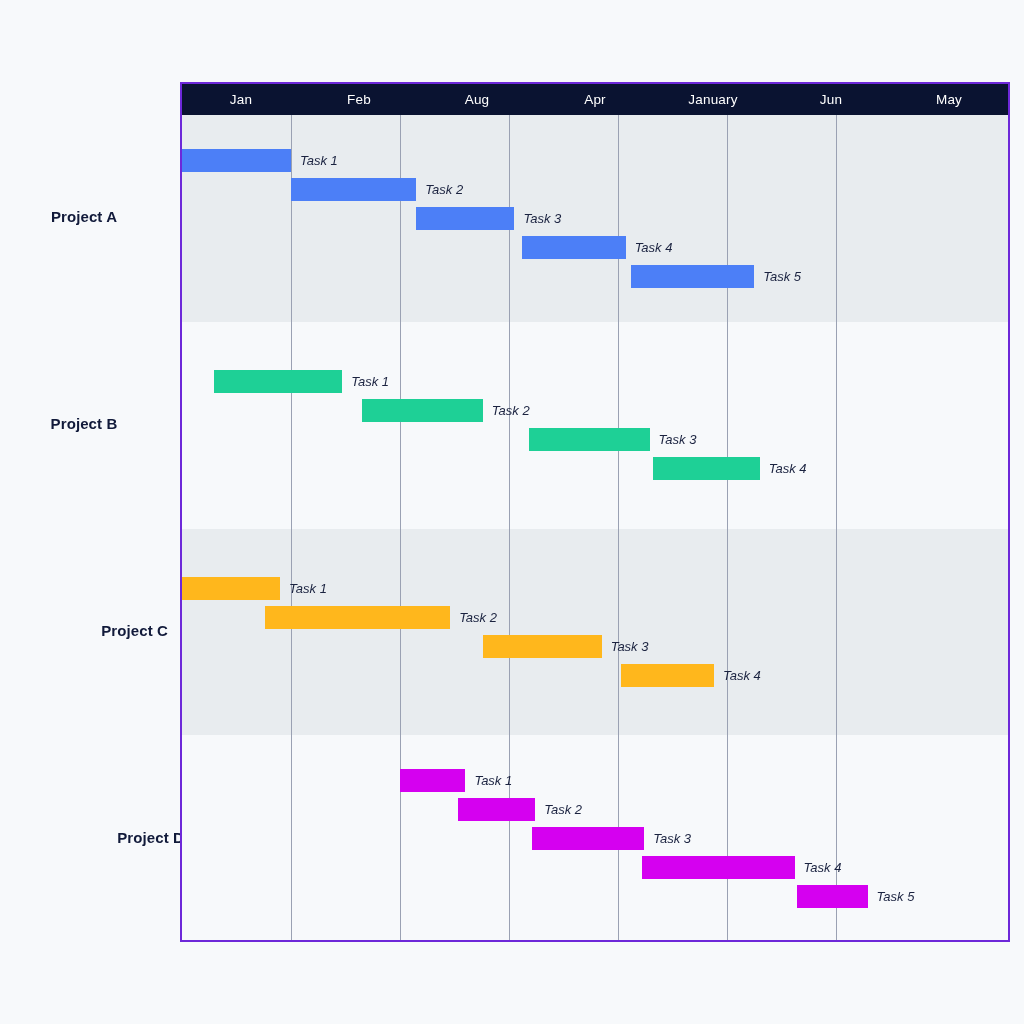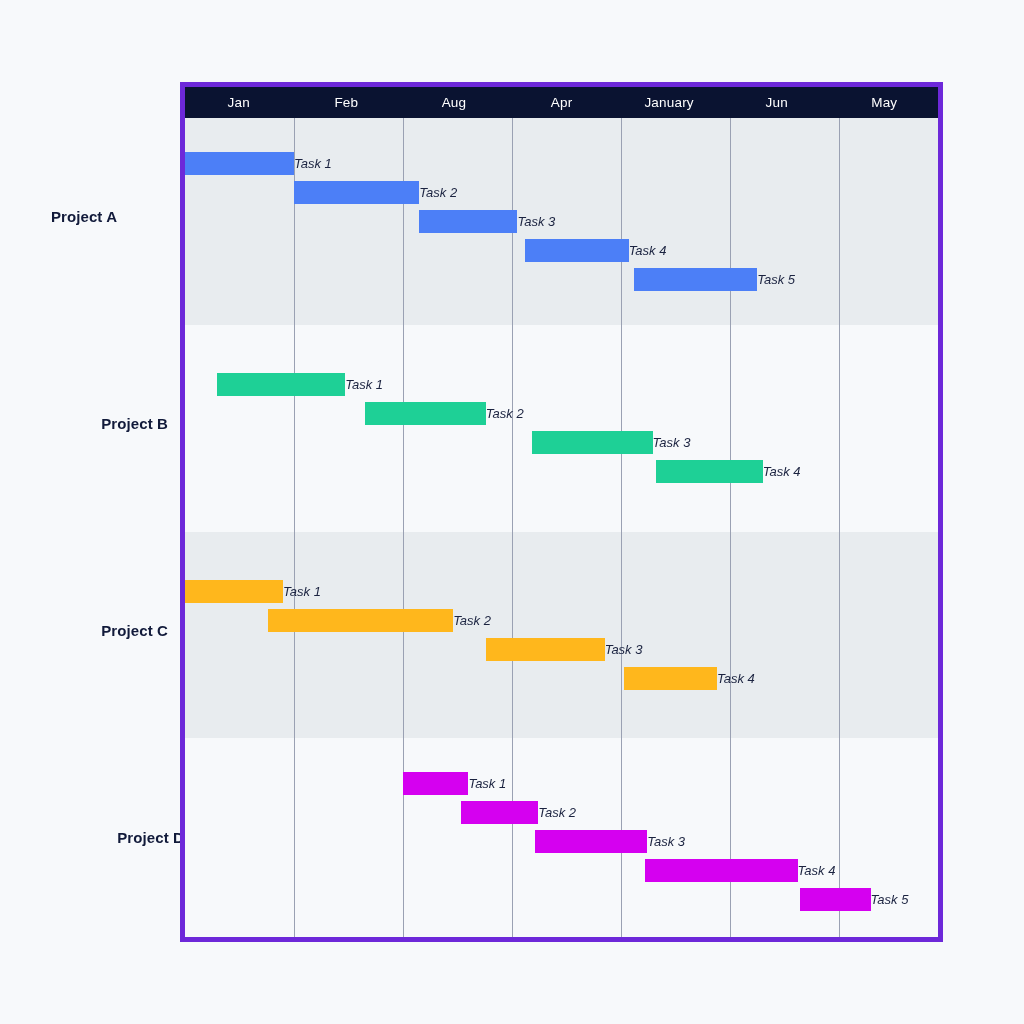--- a/index.html
+++ b/index.html
@@ -32,24 +32,24 @@
     letter-spacing: 0.1px;
     transform: translateY(-50%);
     white-space: nowrap;
   }
 
   
   #chart-frame {
     position: absolute;
     left: 180px;
     top: 82px;
-    width: 763px;
+    width: 830px;
     height: 860px;
     box-sizing: border-box;
-    border: 5px solid #6d28d9;
+    border: 2px solid #6d28d9;
   }
 
   
   #month-header {
     position: absolute;
     left: 0;
     top: 0;
     width: 100%;
     height: 31px;
     background: #0A1331;
@@ -100,30 +100,31 @@
     border-radius: 0;
   }
   .task-text {
     position: absolute;
     height: 23px;
     line-height: 23px;
     font-size: 13px;
     font-style: italic;
     color: #1B2340;
     white-space: nowrap;
+    padding-left: 9px;
   }
 </style>
 </head>
 <body>
 
 <div id="gantt-root">
 
   <div id="project-labels">
       <div class="project-label" style="top: 216.375px; text-align: center;">Project A</div>
-      <div class="project-label" style="top: 423.125px;">Project B</div>
+      <div class="project-label" style="top: 423.125px; text-align: center;">Project B</div>
       <div class="project-label" style="top: 629.875px;">Project C</div>
       <div class="project-label" style="top: 836.625px; margin-left: 16px;">Project D</div>
     </div>
 
   <div id="chart-frame">
 
     <div id="month-header">
         <div class="month-cell">Jan</div>
         <div class="month-cell">Feb</div>
         <div class="month-cell">Aug</div>

